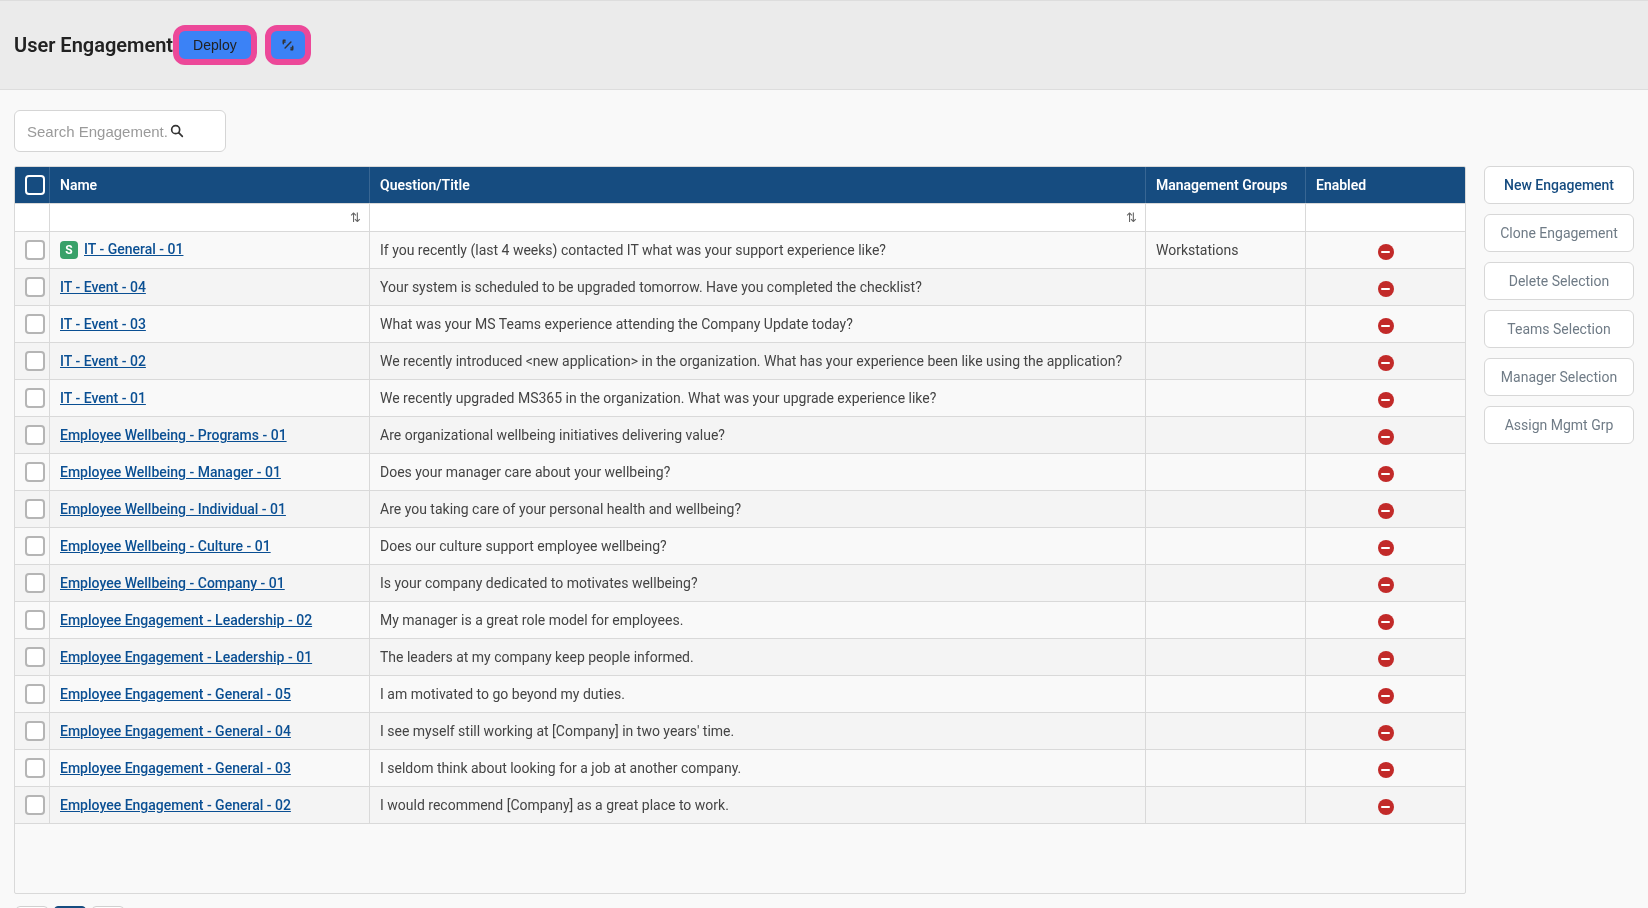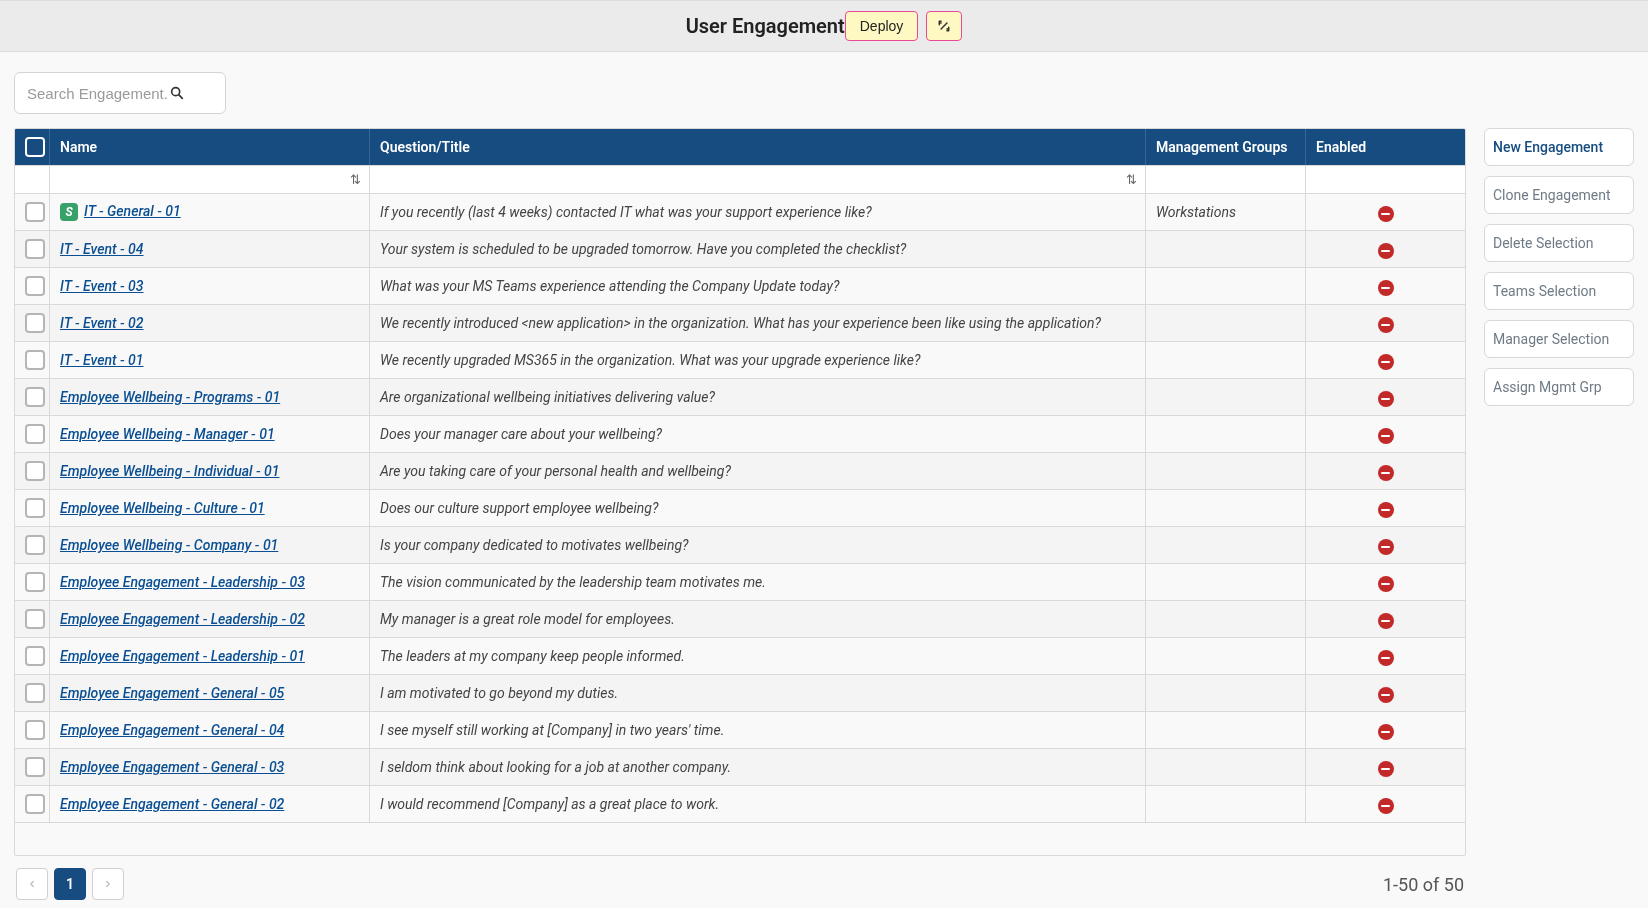--- a/index.html
+++ b/index.html
@@ -11,65 +11,65 @@
     --link:#0a4f93;
     --text:#333;
     --red:#c22a29;
     --green:#38a169;
     --action-text:#6f7b86;
     --primary:#164c80;
   }
   html,body{margin:0;padding:0;font-family:-apple-system,BlinkMacSystemFont,"Segoe UI",Roboto,Helvetica,Arial,sans-serif;font-size:14px;color:var(--text);background:#f9f9f9;}
 
   
-  .topbar{background:var(--header-bg);border-top:1px solid #ddd;border-bottom:1px solid #ddd;display:flex;align-items:center;justify-content:center;padding:10px 14px;}
+  .topbar{background:var(--header-bg);border-top:1px solid #ddd;border-bottom:1px solid #ddd;display:flex;align-items:center;justify-content:flex-start;padding:24px 14px;}
   .topbar h1{font-size:20px;font-weight:600;margin:0;color:#222;}
   .topbar-actions{display:flex;gap:8px;}
-  .btn{background:#fef9c3;border:1px solid #ec4899;border-radius:4px;padding:6px 14px;font-size:14px;cursor:pointer;color:#222;}
+  .btn{background:#3b82f6;border:6px solid #ec4899;border-radius:12px;padding:6px 14px;font-size:14px;cursor:pointer;color:#222;}
   .btn.icononly{padding:6px 10px;display:flex;align-items:center;justify-content:center;}
 
   
   .main{padding:12px 14px 0 14px;display:flex;flex-direction:column;height:calc(100vh - 48px);box-sizing:border-box;}
   .searchwrap{margin:8px 0 14px 0;}
   .search{display:inline-flex;align-items:center;border:1px solid #d5d5d5;border-radius:6px;background:#fff;padding:0 10px;height:40px;min-width:190px;}
   .search input{border:none;outline:none;font-size:15px;color:#333;width:140px;background:transparent;}
   .search input::placeholder{color:#9a9a9a;}
 
   .content{display:flex;gap:18px;flex:1 1 auto;min-height:0;}
   .tablewrap{flex:1 1 auto;min-width:0;display:flex;flex-direction:column;}
   .tablebox{flex:1 1 auto;overflow:auto;border:1px solid var(--border);border-radius:2px;}
 
   
   table{border-collapse:separate;border-spacing:0;width:100%;table-layout:fixed;font-size:14px;}
   thead th{background:var(--table-header-bg);color:var(--table-header-fg);text-align:left;font-weight:600;padding:8px 10px;position:sticky;top:0;z-index:2;}
   thead th + th{border-left:1px solid rgba(255,255,255,0.15);}   
   .filterrow td{background:#fff;border-bottom:1px solid var(--border);border-top:1px solid var(--border);padding:6px 8px;position:sticky;top:35px;z-index:1;}
   .filterrow td + td{border-left:1px solid var(--border);}
   .sorticon{float:right;color:#666;font-size:13px;}
-  tbody tr{border-bottom:1px solid var(--border);font-style:italic;}
+  tbody tr{border-bottom:1px solid var(--border);}
   tbody tr:nth-child(even){background:var(--row-alt);}
   tbody td{padding:8px 10px;border-bottom:1px solid var(--border);vertical-align:middle;}
   tbody td + td{border-left:1px solid var(--border);}
   td.cell-check{text-align:center;}
   td.cell-name a{color:var(--link);text-decoration:underline;font-weight:500;}
   td.cell-question{color:#444;}
   td.cell-mgmt{color:#444;}
   td.cell-enabled{text-align:center;}
 
   .ck{appearance:none;-webkit-appearance:none;width:16px;height:16px;border:2px solid #b5b5b5;border-radius:4px;background:#fff;display:inline-block;vertical-align:middle;cursor:pointer;}
   .ck.header{border-color:#fff;background:transparent;}
 
   .sbadge{display:inline-flex;align-items:center;justify-content:center;width:18px;height:18px;background:var(--green);color:#fff;border-radius:4px;font-size:12px;font-weight:700;margin-right:6px;vertical-align:middle;}
 
   .denied{display:inline-flex;width:16px;height:16px;border-radius:50%;background:var(--red);align-items:center;justify-content:center;}
   .denied::after{content:"";display:block;width:9px;height:2px;background:#fff;border-radius:1px;}
 
   
   .actions{width:150px;flex:0 0 150px;display:flex;flex-direction:column;gap:10px;}
-  .action-btn{background:#fff;border:1px solid #d7d7d7;border-radius:6px;padding:10px 8px;font-size:14px;color:var(--action-text);text-align:left;cursor:pointer;}
+  .action-btn{background:#fff;border:1px solid #d7d7d7;border-radius:6px;padding:10px 8px;font-size:14px;color:var(--action-text);text-align:center;cursor:pointer;}
   .action-btn.primary{color:var(--primary);font-weight:500;}
 
   
   .footer{display:flex;align-items:center;justify-content:space-between;padding:12px 2px;}
   .pager{display:flex;gap:6px;}
   .pgbtn{width:30px;height:30px;border:1px solid #d0d0d0;border-radius:4px;background:#fff;display:flex;align-items:center;justify-content:center;cursor:pointer;color:#666;}
   .pgbtn.active{background:var(--primary);border-color:var(--primary);color:#fff;font-weight:600;}
   .pgbtn.disabled{color:#bbb;cursor:default;}
   .range{font-size:18px;color:#555;}
 
@@ -209,27 +209,20 @@
               </tr>
               <tr>
                 <td class="cell-check"><span class="ck"></span></td>
                 <td class="cell-name"><a href="#">Employee Wellbeing - Company - 01</a></td>
                 <td class="cell-question">Is your company dedicated to motivates wellbeing?</td>
                 <td class="cell-mgmt"></td>
                 <td class="cell-enabled"><span class="denied"></span></td>
               </tr>
               <tr>
                 <td class="cell-check"><span class="ck"></span></td>
-                <td class="cell-name"><a href="#">Employee Engagement - Leadership - 03</a></td>
-                <td class="cell-question">The vision communicated by the leadership team motivates me.</td>
-                <td class="cell-mgmt"></td>
-                <td class="cell-enabled"><span class="denied"></span></td>
-              </tr>
-              <tr>
-                <td class="cell-check"><span class="ck"></span></td>
                 <td class="cell-name"><a href="#">Employee Engagement - Leadership - 02</a></td>
                 <td class="cell-question">My manager is a great role model for employees.</td>
                 <td class="cell-mgmt"></td>
                 <td class="cell-enabled"><span class="denied"></span></td>
               </tr>
               <tr>
                 <td class="cell-check"><span class="ck"></span></td>
                 <td class="cell-name"><a href="#">Employee Engagement - Leadership - 01</a></td>
                 <td class="cell-question">The leaders at my company keep people informed.</td>
                 <td class="cell-mgmt"></td>

